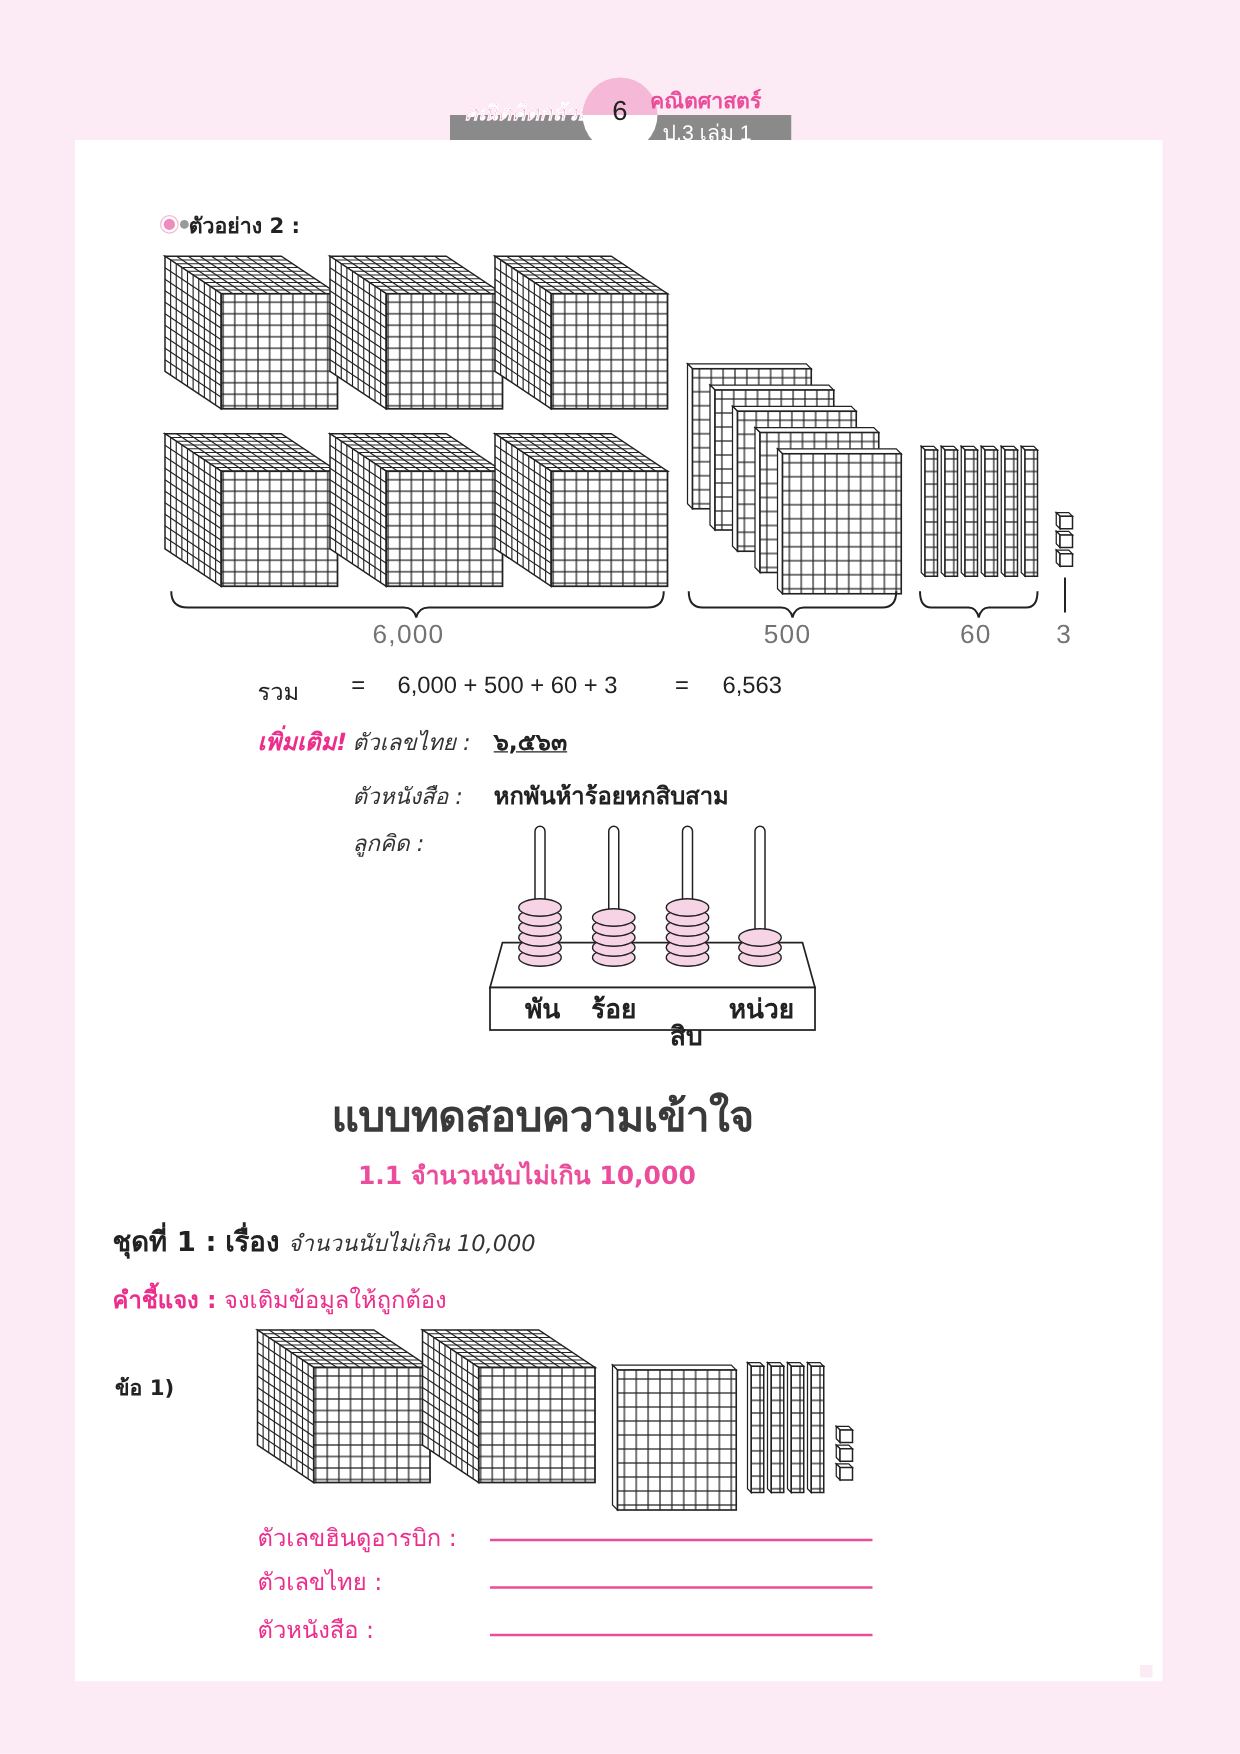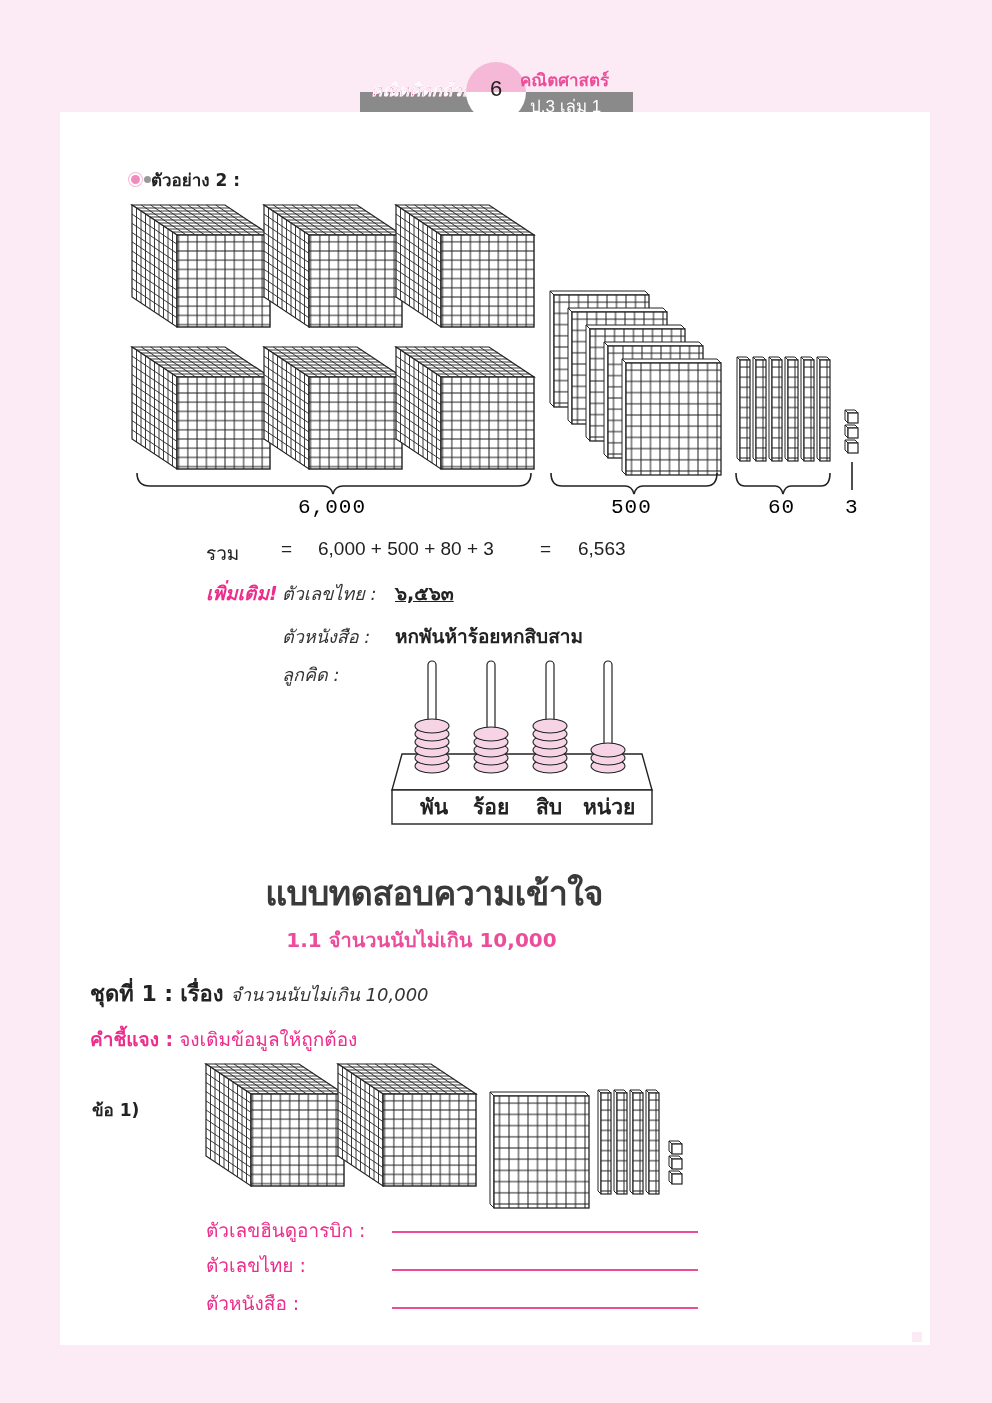--- a/index.html
+++ b/index.html
@@ -11,21 +11,21 @@
   .hdr-bar-left{position:absolute;left:360px;top:92px;width:135px;height:20px;background:#8a8a8a;}
   .hdr-bar-right{position:absolute;left:505px;top:92px;width:128px;height:20px;background:#8a8a8a;}
   .hdr-circle{position:absolute;left:466px;top:62px;width:60px;height:60px;border-radius:50%;background:linear-gradient(#f5b8d6 0 50%,#fff 50% 100%);}
   .hdr-num{position:absolute;left:466px;top:76px;width:60px;text-align:center;font-size:22px;color:#222;font-family:"Liberation Sans",sans-serif;}
   .hdr-left-title{position:absolute;left:356px;top:76px;width:125px;text-align:right;font-size:17px;font-weight:bold;font-style:italic;color:#ec4d9b;-webkit-text-stroke:0.4px #fff;}
   .hdr-subj{position:absolute;left:520px;top:66px;font-size:17px;font-weight:bold;color:#ec4d9b;}
   .hdr-vol{position:absolute;left:530px;top:92px;font-size:17px;color:#fff;font-family:"Liberation Sans",sans-serif;}
   .ex-title{position:absolute;left:131px;top:166px;font-size:17px;font-weight:bold;color:#222;display:flex;align-items:center;gap:0;}
   .dot-pink{width:9px;height:9px;border-radius:50%;background:#f08cbd;box-shadow:0 0 0 2px #fff,0 0 0 3px #f5b8d6;margin-right:4px;}
   .dot-gray{width:7px;height:7px;border-radius:50%;background:#999;}
-  .handnum{font-family:Liberation Mono, monospace;font-size:21px;color:#000000;font-weight:300;letter-spacing:1px;}
+  .handnum{font-family:Liberation Sans, sans-serif;font-size:21px;color:#737373;font-weight:300;letter-spacing:1px;}
   .sum-row{position:absolute;top:538px;font-size:19px;color:#222;font-family:"Liberation Sans",sans-serif;}
   .label-ital{font-style:italic;color:#333;font-size:18px;}
   .pink-ital{font-style:italic;font-weight:bold;color:#ec2d8c;font-size:19px;}
   .bold-val{font-weight:bold;font-size:19px;color:#222;}
   .test-title{position:absolute;left:0;width:868px;top:866px;text-align:center;font-size:34px;font-weight:bold;color:#3a3a3a;letter-spacing:-0.5px;}
   .test-sub{position:absolute;left:0;width:843px;top:924px;text-align:center;font-size:20px;font-weight:bold;color:#ec4d9b;}
   .set-line{position:absolute;left:90px;top:976px;font-size:22px;color:#222;}
   .set-line .b{font-weight:bold;}
   .set-line .i{font-style:italic;font-size:18px;color:#333;}
   .instr{position:absolute;left:90px;top:1024px;font-size:19px;color:#ec2d8c;}
@@ -175,21 +175,21 @@
   </g>
 </svg>
 
 <div class="abs handnum" style="left:298px;top:496px;">6,000</div>
 <div class="abs handnum" style="left:611px;top:496px;">500</div>
 <div class="abs handnum" style="left:768px;top:496px;">60</div>
 <div class="abs handnum" style="left:845px;top:496px;">3</div>
 
 <div class="sum-row" style="left:206px;">รวม</div>
 <div class="sum-row" style="left:281px;">=</div>
-<div class="sum-row" style="left:318px;">6,000 + 500 + 80 + 3</div>
+<div class="sum-row" style="left:318px;">6,000 + 500 + 60 + 3</div>
 <div class="sum-row" style="left:540px;">=</div>
 <div class="sum-row" style="left:578px;">6,563</div>
 
 <div class="abs pink-ital" style="left:206px;top:578px;">เพิ่มเติม!</div>
 <div class="abs label-ital" style="left:282px;top:579px;">ตัวเลขไทย :</div>
 <div class="abs bold-val" style="left:395px;top:578px;text-decoration:underline;">๖,๕๖๓</div>
 <div class="abs label-ital" style="left:282px;top:622px;">ตัวหนังสือ :</div>
 <div class="abs bold-val" style="left:395px;top:621px;">หกพันห้าร้อยหกสิบสาม</div>
 <div class="abs label-ital" style="left:282px;top:660px;">ลูกคิด :</div>
 
@@ -229,21 +229,21 @@
       <ellipse cx="160" cy="71" rx="17" ry="7"></ellipse>
   </g>
   <g fill="#f7d3e6" stroke="#222" stroke-width="1.1">
     <ellipse cx="218" cy="111" rx="17" ry="7"></ellipse>
       <ellipse cx="218" cy="103" rx="17" ry="7"></ellipse>
     <ellipse cx="218" cy="95" rx="17" ry="7"></ellipse>
   </g>
 </svg>
 <div class="abs abacus-label" style="left:420px;top:790px;">พัน</div>
 <div class="abs abacus-label" style="left:473px;top:790px;">ร้อย</div>
-<div class="abs abacus-label" style="left:536px;top:790px;">สิบ</div>
+<div class="abs abacus-label" style="left:536px;top:812px;">สิบ</div>
 <div class="abs abacus-label" style="left:583px;top:790px;">หน่วย</div>
 
 <div class="test-title">แบบทดสอบความเข้าใจ</div>
 <div class="test-sub">1.1 จำนวนนับไม่เกิน 10,000</div>
 
 <div class="set-line">
   <span class="b">ชุดที่ 1 :</span>
   <span class="b">เรื่อง</span>
   <span class="i">จำนวนนับไม่เกิน 10,000</span>
 </div>

